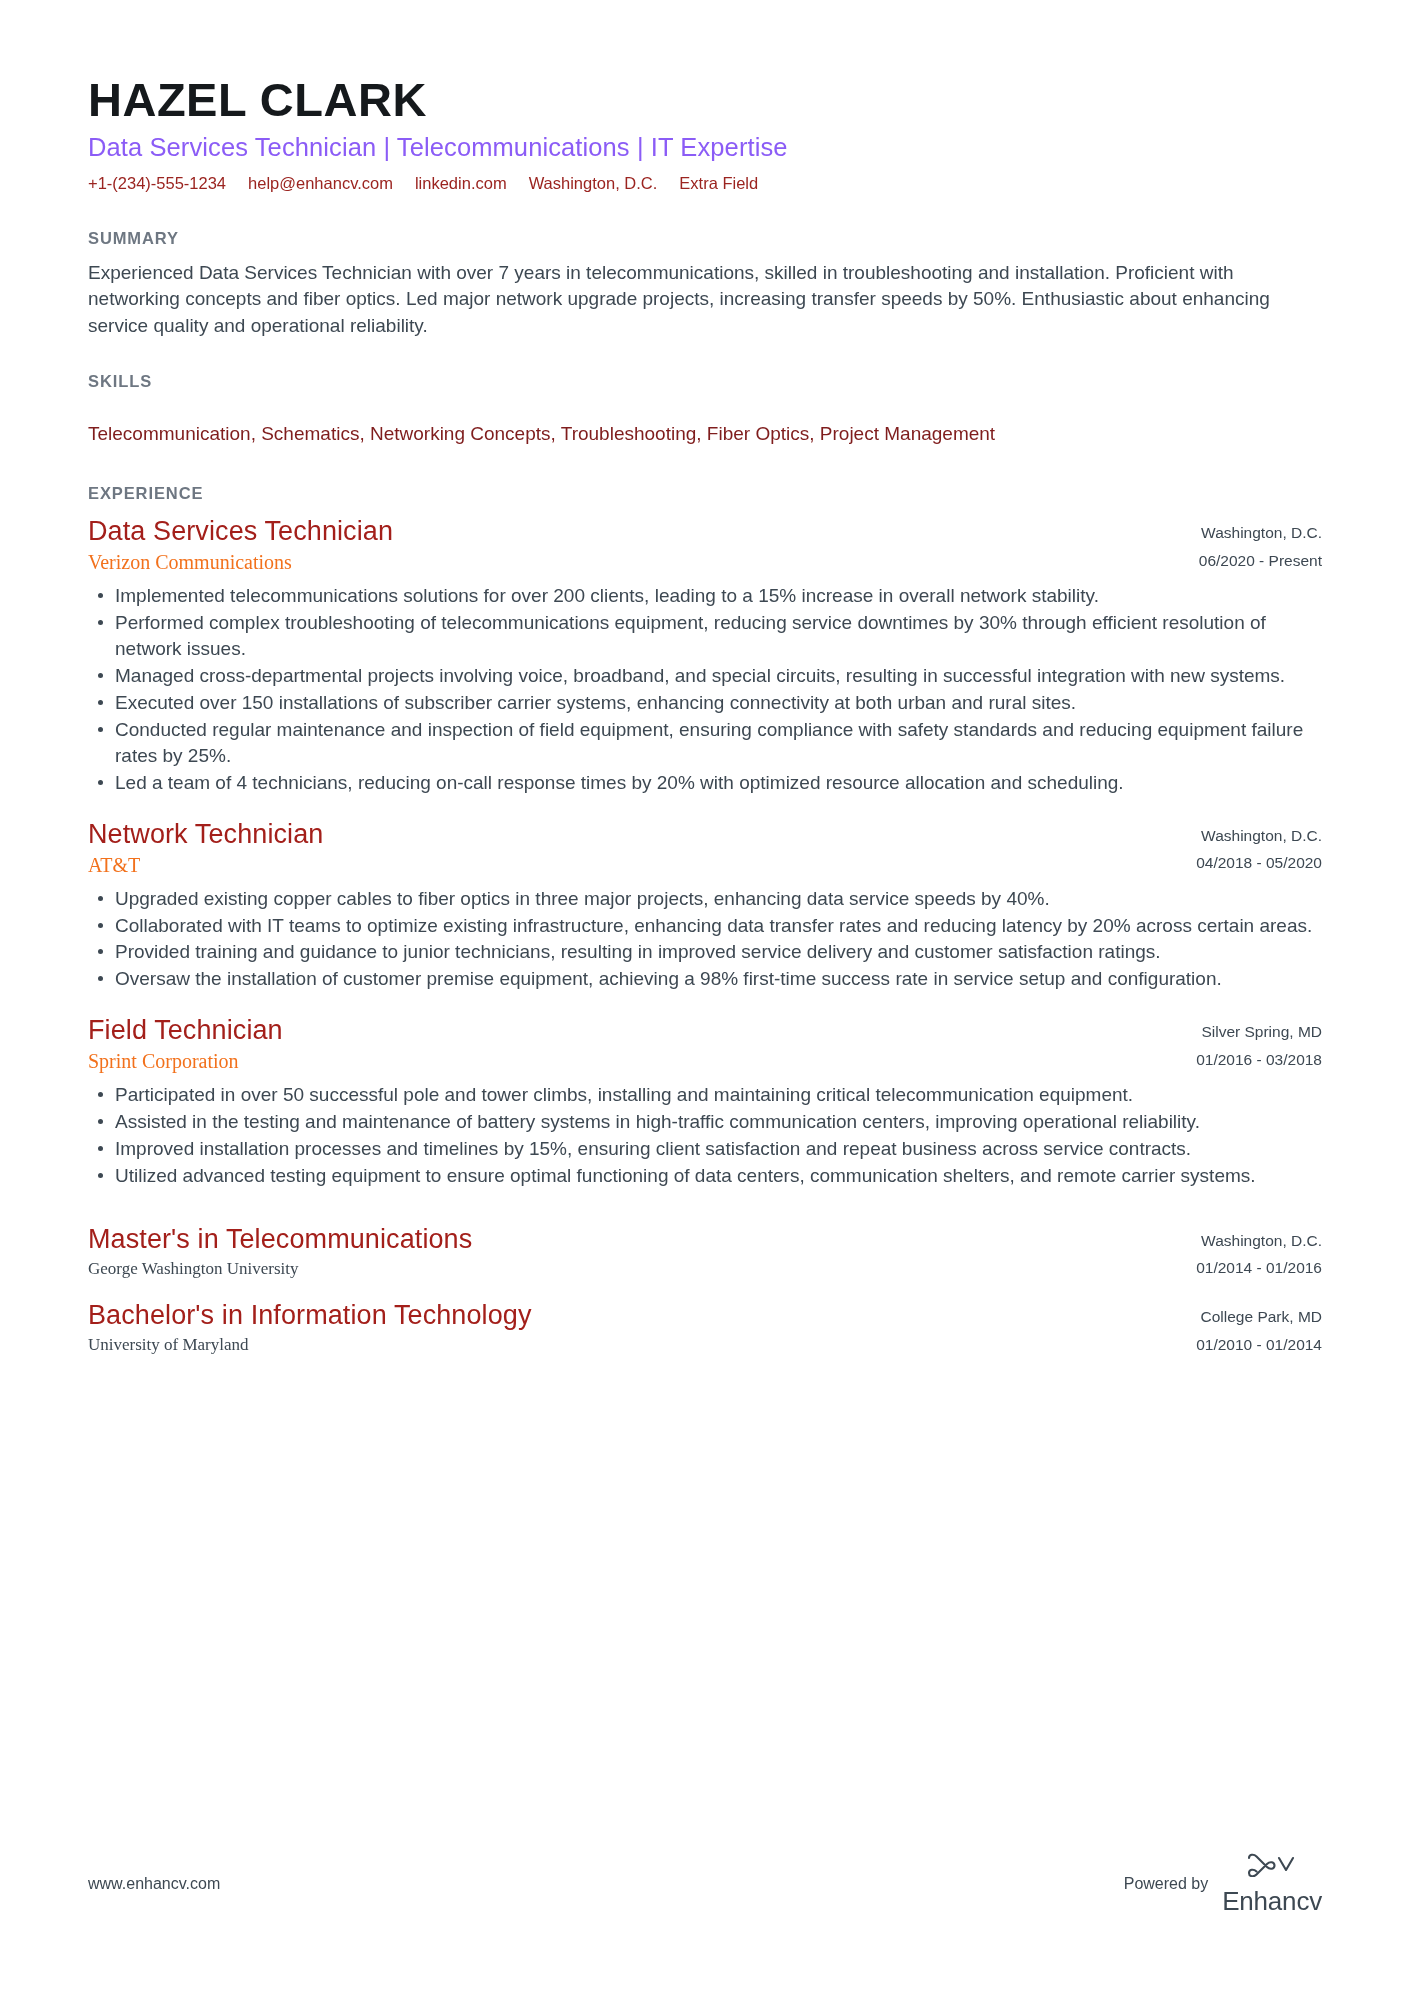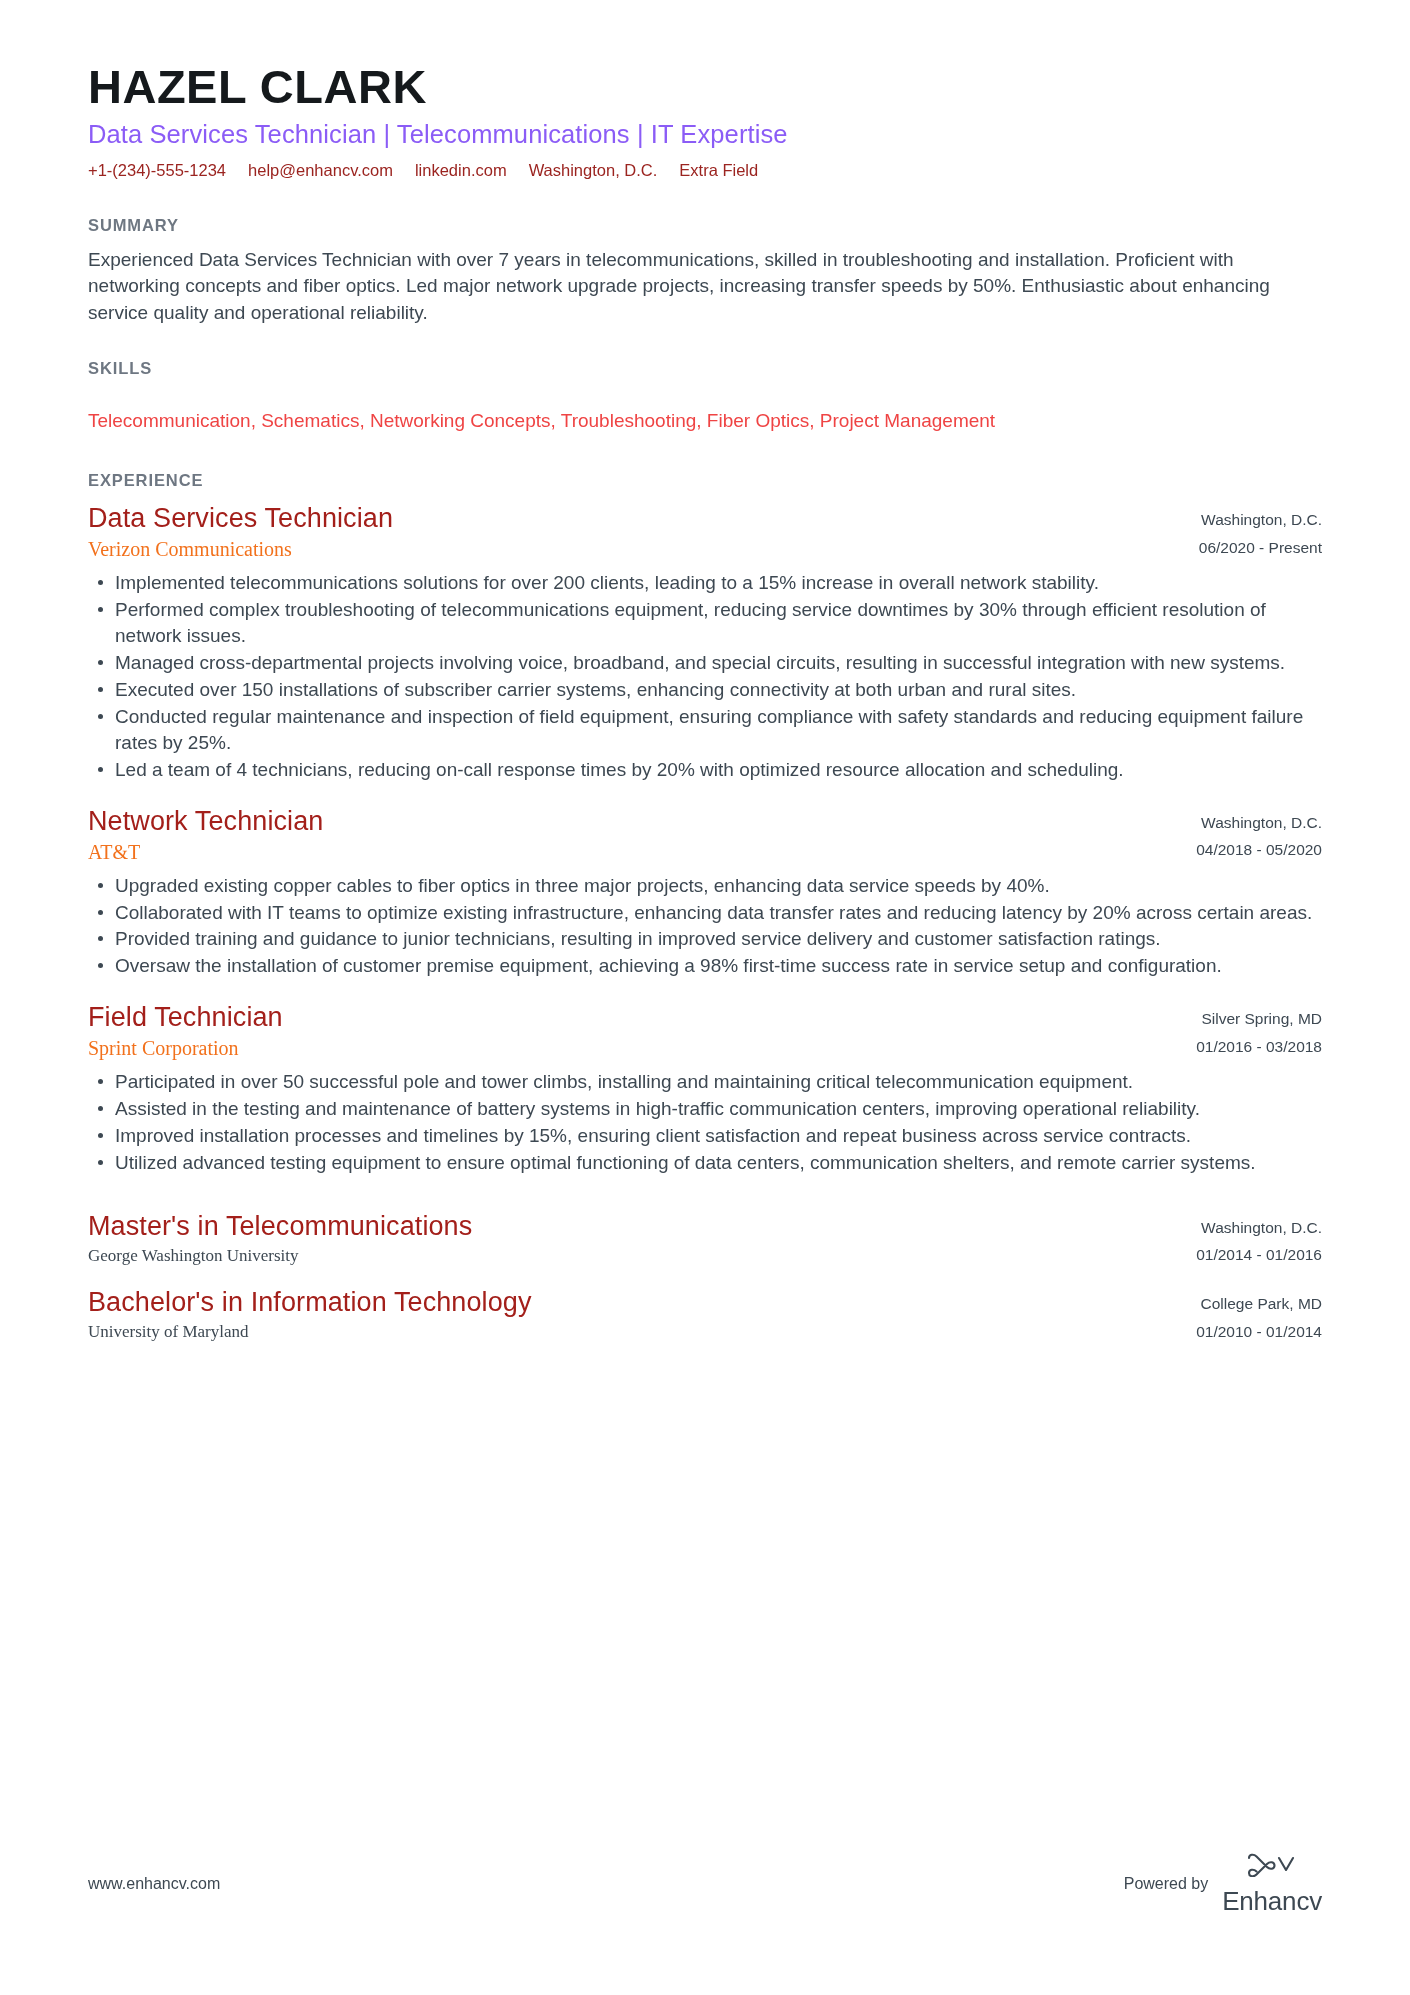--- a/index.html
+++ b/index.html
@@ -15,21 +15,21 @@
     color: #2f3a43;
     position: relative;
     overflow: hidden;
   }
 
   .page {
     position: relative;
     width: 1410px;
     height: 1995px;
     background: #ffffff;
-    padding: 5px 88px;
+    padding: 18px 88px;
   }
 
   
   .header { padding-top: 56px; }
 
   .full-name {
     font-size: 47px;
     font-weight: 700;
     letter-spacing: 0.5px;
     color: #15191c;
@@ -82,21 +82,21 @@
     color: #3d4852;
     margin: 0;
     max-width: 1230px;
   }
 
   
   .skills-title { margin-bottom: 30px; }
   .skills-text {
     font-size: 19px;
     line-height: 1.42;
-    color: #ef4444;
+    color: #7f1d1d;
     margin: 0;
   }
 
   
   .entry { margin-bottom: 0; position: relative; }
   .entry + .entry { margin-top: 22px; }
 
   .entry-head {
     display: flex;
     justify-content: space-between;

